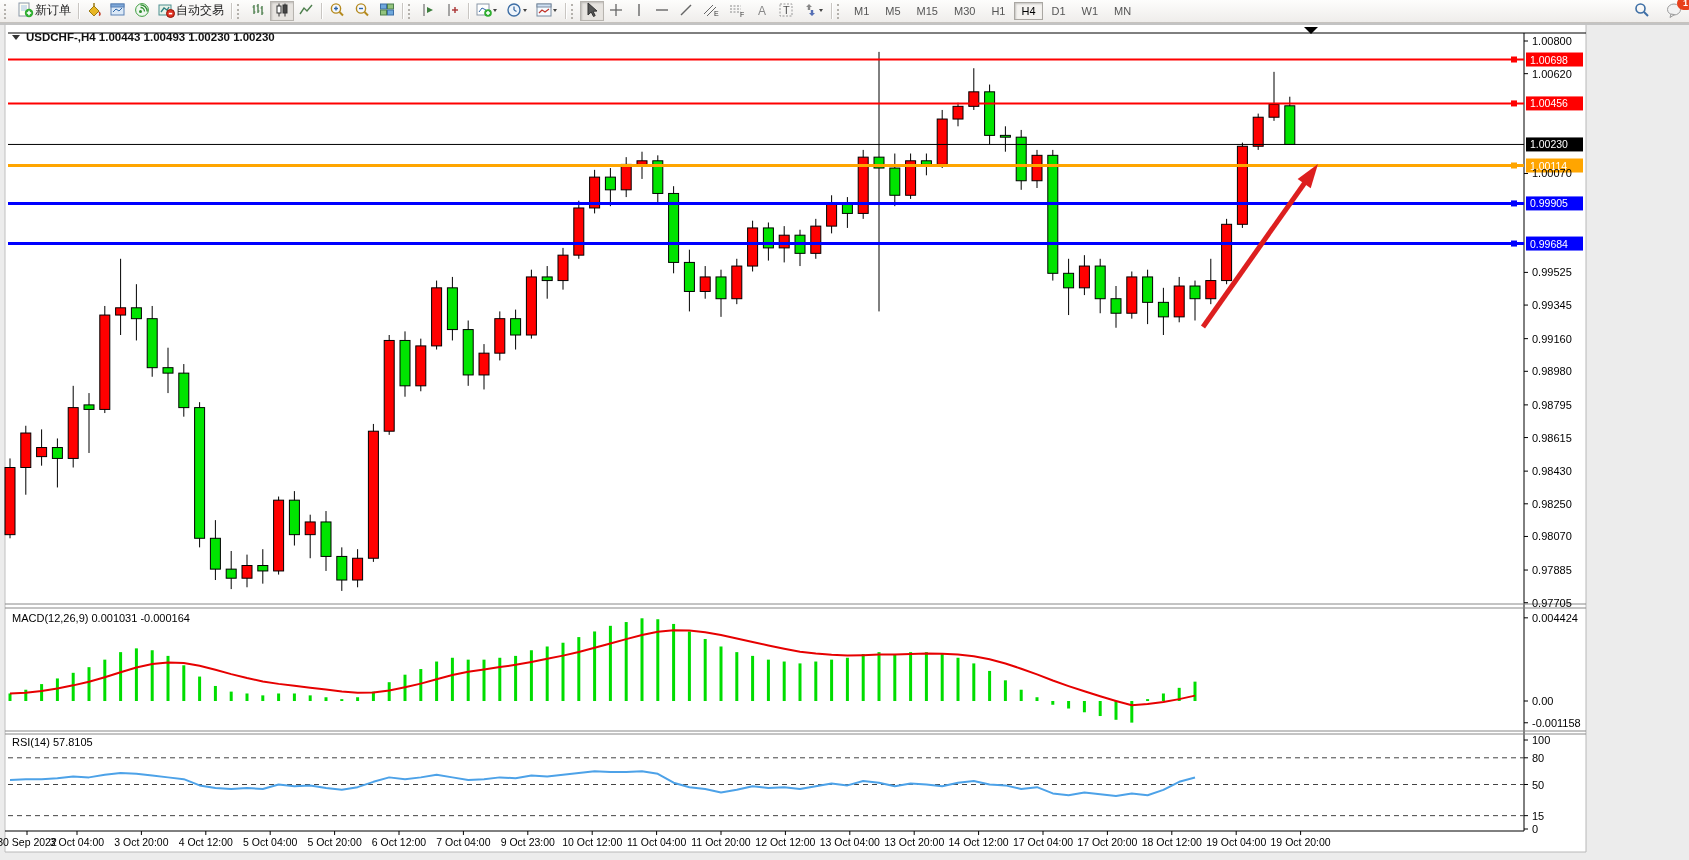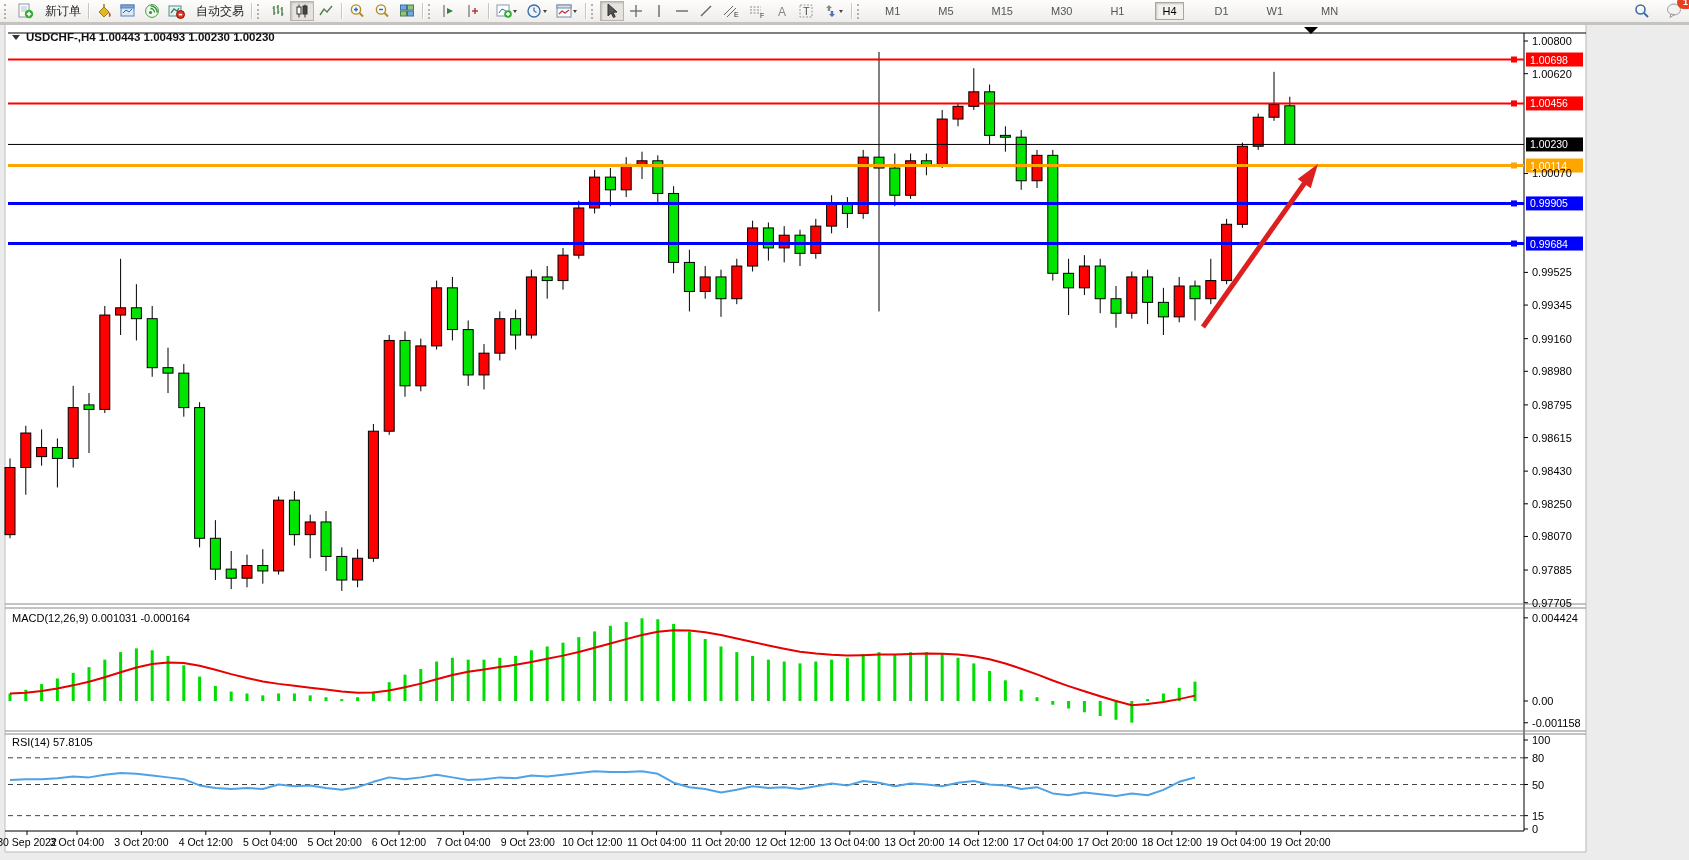--- a/index.html
+++ b/index.html
@@ -4,26 +4,26 @@
 <style>
   html,body{margin:0;padding:0;}
   body{width:1689px;height:860px;position:relative;overflow:hidden;
        background:#ececec;font-family:"Liberation Sans",sans-serif;}
   .toolbar{position:absolute;top:0;left:0;width:1689px;height:22px;
     background:linear-gradient(#fdfdfc,#efedeb);border-bottom:1px solid #c6c3bf;
     display:flex;align-items:center;padding:0 2px;z-index:5;}
   .grip{width:3px;height:15px;border-left:2px dotted #b4b1ac;margin:0 4px 0 2px;}
   .sep{width:1px;height:16px;background:#c9c6c2;box-shadow:1px 0 0 #ffffff;margin:0 3px;}
   .tb{height:20px;min-width:22px;border:1px solid transparent;background:transparent;
-      display:inline-flex;align-items:center;justify-content:center;gap:11px;
+      display:inline-flex;justify-content:center;gap:1px;
       font:12px "Liberation Sans",sans-serif;color:#222;padding:0 3px;cursor:default;}
   .tb.pressed{background:#e7e4e0;border:1px solid #b7b4af;box-shadow:inset 1px 1px 2px rgba(0,0,0,.18);}
   .tb svg{display:block;}
   .tf{height:18px;border:1px solid transparent;background:transparent;
-      font:11px "Liberation Sans",sans-serif;color:#555;padding:0 6px;margin:0 12px;cursor:default;}
+      font:11px "Liberation Sans",sans-serif;color:#555;padding:0 6px;margin:0 1px;cursor:default;}
   .tf.pressed{background:#f4f2ef;border:1px solid #aaa7a2;box-shadow:inset 1px 1px 2px rgba(0,0,0,.2);color:#000;}
   .tb-right{position:absolute;right:6px;top:0;height:22px;display:flex;align-items:center;gap:8px;}
   .badge{position:absolute;top:-4px;right:-7px;min-width:13px;height:13px;border-radius:8px;
          background:#e8401c;color:#fff;font:bold 9px/13px "Liberation Sans",sans-serif;
          text-align:center;padding:0 2px;}
   .bubble-wrap{position:relative;}
   #chart{position:absolute;top:0;left:0;z-index:1;}
   text{font-family:"Liberation Sans",sans-serif;}
 </style>
 </head>

